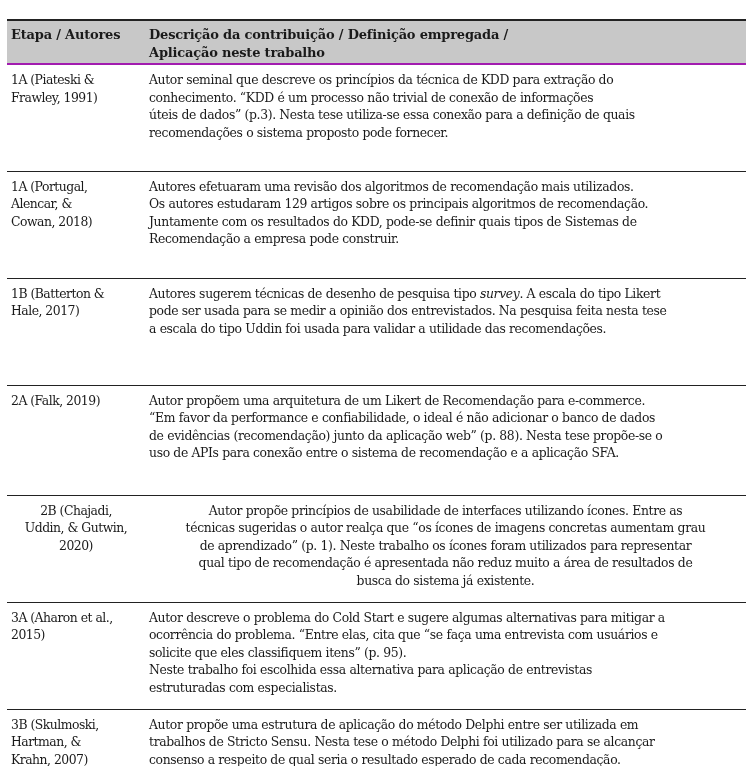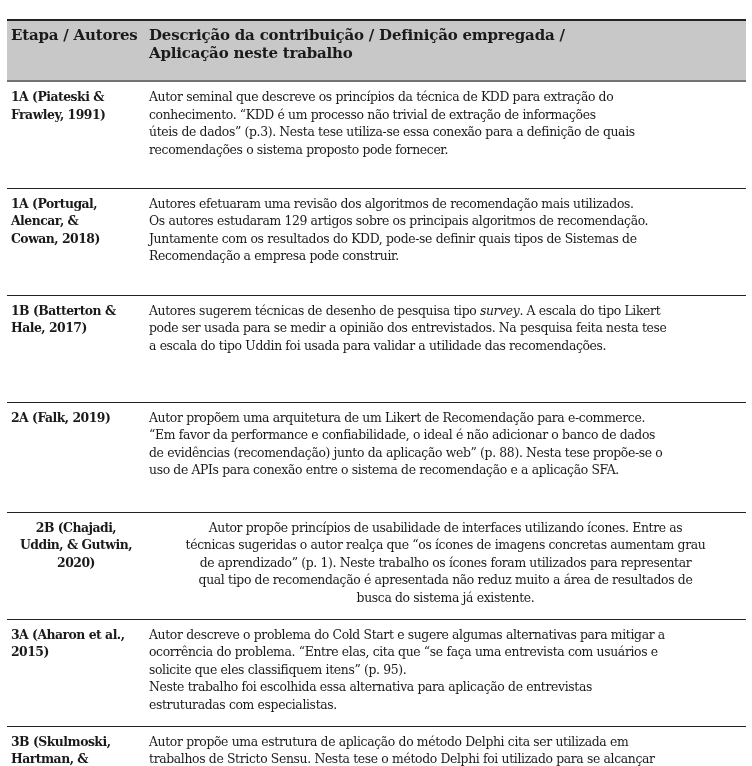--- a/index.html
+++ b/index.html
@@ -24,42 +24,41 @@
     }
     .doc-table col.c1 { width: 138px; }
     .doc-table col.c2 { width: 601px; }
     .doc-table thead tr {
       background: #c8c8c8;
     }
     .doc-table thead th {
       text-align: left;
       vertical-align: top;
       font-weight: bold;
-      font-size: 15px;
+      font-size: 13px;
       line-height: 18px;
-      padding: 5px 4px 18px 4px;
+      padding: 5px 4px 1px 4px;
       letter-spacing: -0.2px;
       border-top: 2px solid #222;
-      border-bottom: 2px solid #737373;
+      border-bottom: 2px solid #a21caf;
     }
     .doc-table thead tr { height: 32px; }
     .doc-table tbody td {
       vertical-align: top;
       font-size: 12.4px;
       line-height: 17.5px;
       padding: 6px 4px 0 4px;
       letter-spacing: -0.35px;
       border-bottom: 1.5px solid #222;
     }
     .doc-table tbody tr:last-child td {
       border-bottom: 2px solid #222;
     }
     .doc-table tbody td.col-etapa {
       letter-spacing: -0.5px;
-      font-weight: bold;
     }
     .r1 { height: 107px; }
     .r2 { height: 107px; }
     .r3 { height: 107px; }
     .r4 { height: 110px; }
     .r5 { height: 107px; text-align: center; }
     .r6 { height: 107px; }
     .r7 { height: 63px; }
     .desc em { font-style: italic; }
     .line { display: block; }
@@ -82,21 +81,21 @@
     </tr>
   </thead>
   <tbody>
     <tr class="r1">
       <td class="col-etapa">
         <span class="line">1A (Piateski &amp;</span>
         <span class="line">Frawley, 1991)</span>
       </td>
       <td class="desc">
         <span class="line">Autor seminal que descreve os princípios da técnica de KDD para extração do</span>
-        <span class="line">conhecimento. “KDD é um processo não trivial de extração de informações</span>
+        <span class="line">conhecimento. “KDD é um processo não trivial de conexão de informações</span>
         <span class="line">úteis de dados” (p.3). Nesta tese utiliza-se essa conexão para a definição de quais</span>
         <span class="line">recomendações o sistema proposto pode fornecer.</span>
       </td>
     </tr>
     <tr class="r2">
       <td class="col-etapa">
         <span class="line">1A (Portugal,</span>
         <span class="line">Alencar, &amp;</span>
         <span class="line">Cowan, 2018)</span>
       </td>
@@ -156,19 +155,19 @@
         <span class="line">estruturadas com especialistas.</span>
       </td>
     </tr>
     <tr class="r7">
       <td class="col-etapa">
         <span class="line">3B (Skulmoski,</span>
         <span class="line">Hartman, &amp;</span>
         <span class="line">Krahn, 2007)</span>
       </td>
       <td class="desc">
-        <span class="line">Autor propõe uma estrutura de aplicação do método Delphi cita ser utilizada em</span>
+        <span class="line">Autor propõe uma estrutura de aplicação do método Delphi entre ser utilizada em</span>
         <span class="line">trabalhos de Stricto Sensu. Nesta tese o método Delphi foi utilizado para se alcançar</span>
         <span class="line">consenso a respeito de qual seria o resultado esperado de cada recomendação.</span>
       </td>
     </tr>
   </tbody>
 </table>
 
 </body></html>

